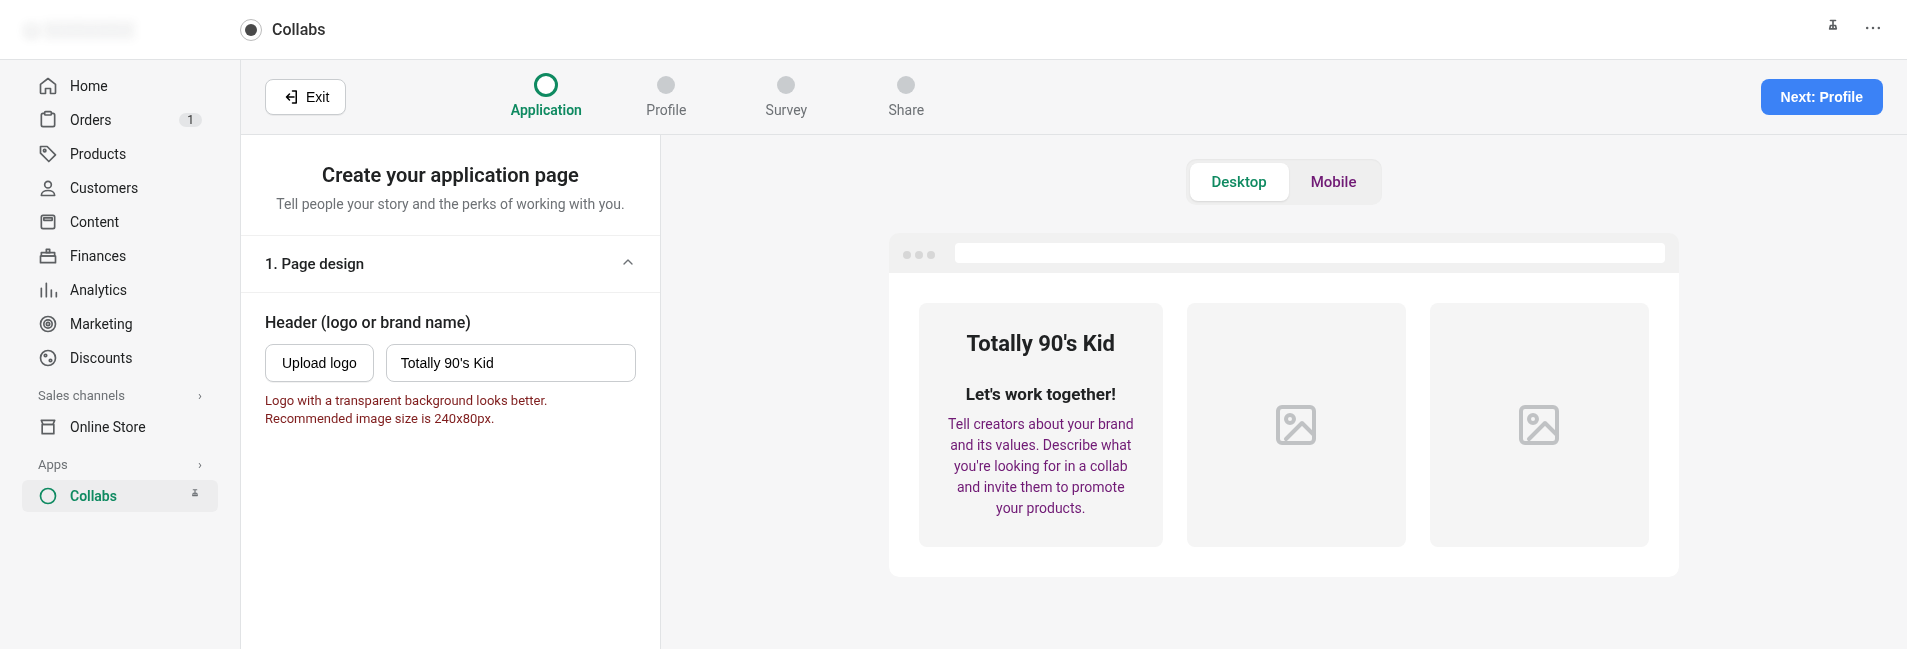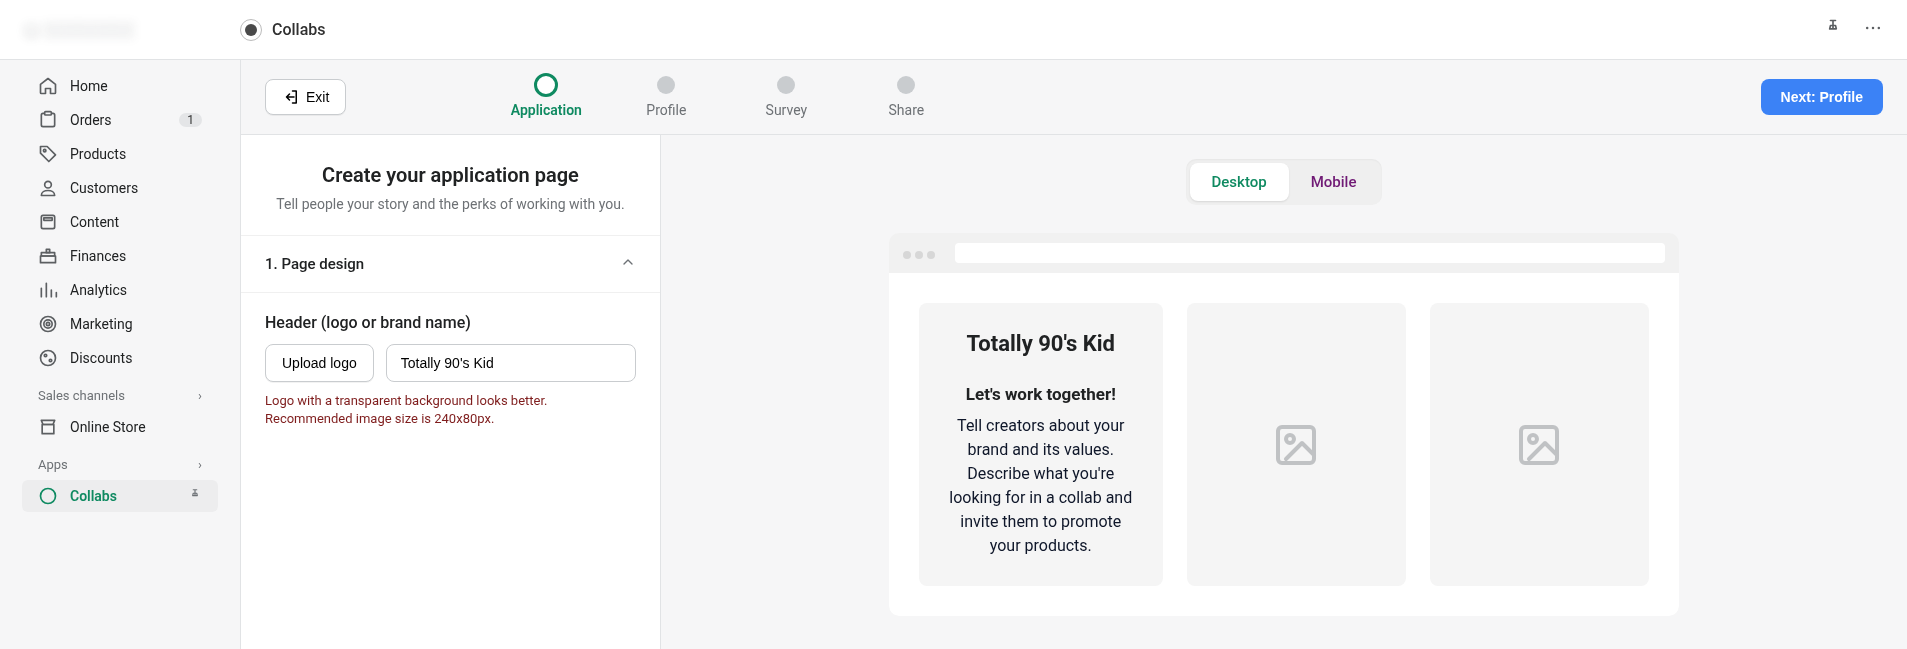--- a/index.html
+++ b/index.html
@@ -68,21 +68,21 @@
 
 .browser-mock { width:100%; max-width:790px; background:#f1f1f1; border-radius:10px; padding-bottom:0;}
 .browser-chrome { padding:10px 14px; display:flex; align-items:center; gap:6px;}
 .dots span { width:8px; height:8px; border-radius:50%; background:#d7d7d7; display:inline-block; margin-right:4px;}
 .addr { flex:1; height:20px; background:#fff; border-radius:4px; margin-left:10px;}
 .browser-body { background:#fff; border-radius:0 0 10px 10px; padding:30px; display:flex; gap:24px;}
 .preview-card { flex:1; }
 .preview-main { background:#f5f5f5; border-radius:8px; padding:28px 24px; min-height:220px; text-align:center;}
 .preview-main h3 { font-size:22px; font-weight:700; margin-bottom:28px;}
 .preview-main h4 { font-size:17px; font-weight:700; margin-bottom:10px;}
-.preview-main p { font-size:16px; color:#0f172a; line-height:1.5;}
+.preview-main p { font-size:14px; color:#701a75; line-height:1.5;}
 .preview-ph { flex:0.9; background:#f5f5f5; border-radius:8px; display:flex; align-items:center; justify-content:center; min-height:220px;}
 .preview-ph svg { width:48px; height:48px; color:#c0c2c4;}
 
 svg { fill:none; stroke:currentColor; stroke-width:2; stroke-linecap:round; stroke-linejoin:round;}
 </style>
 </head>
 <body>
 
 <div class="topbar">
   <div class="brand-left">▢ ░░░░░░░░</div>

